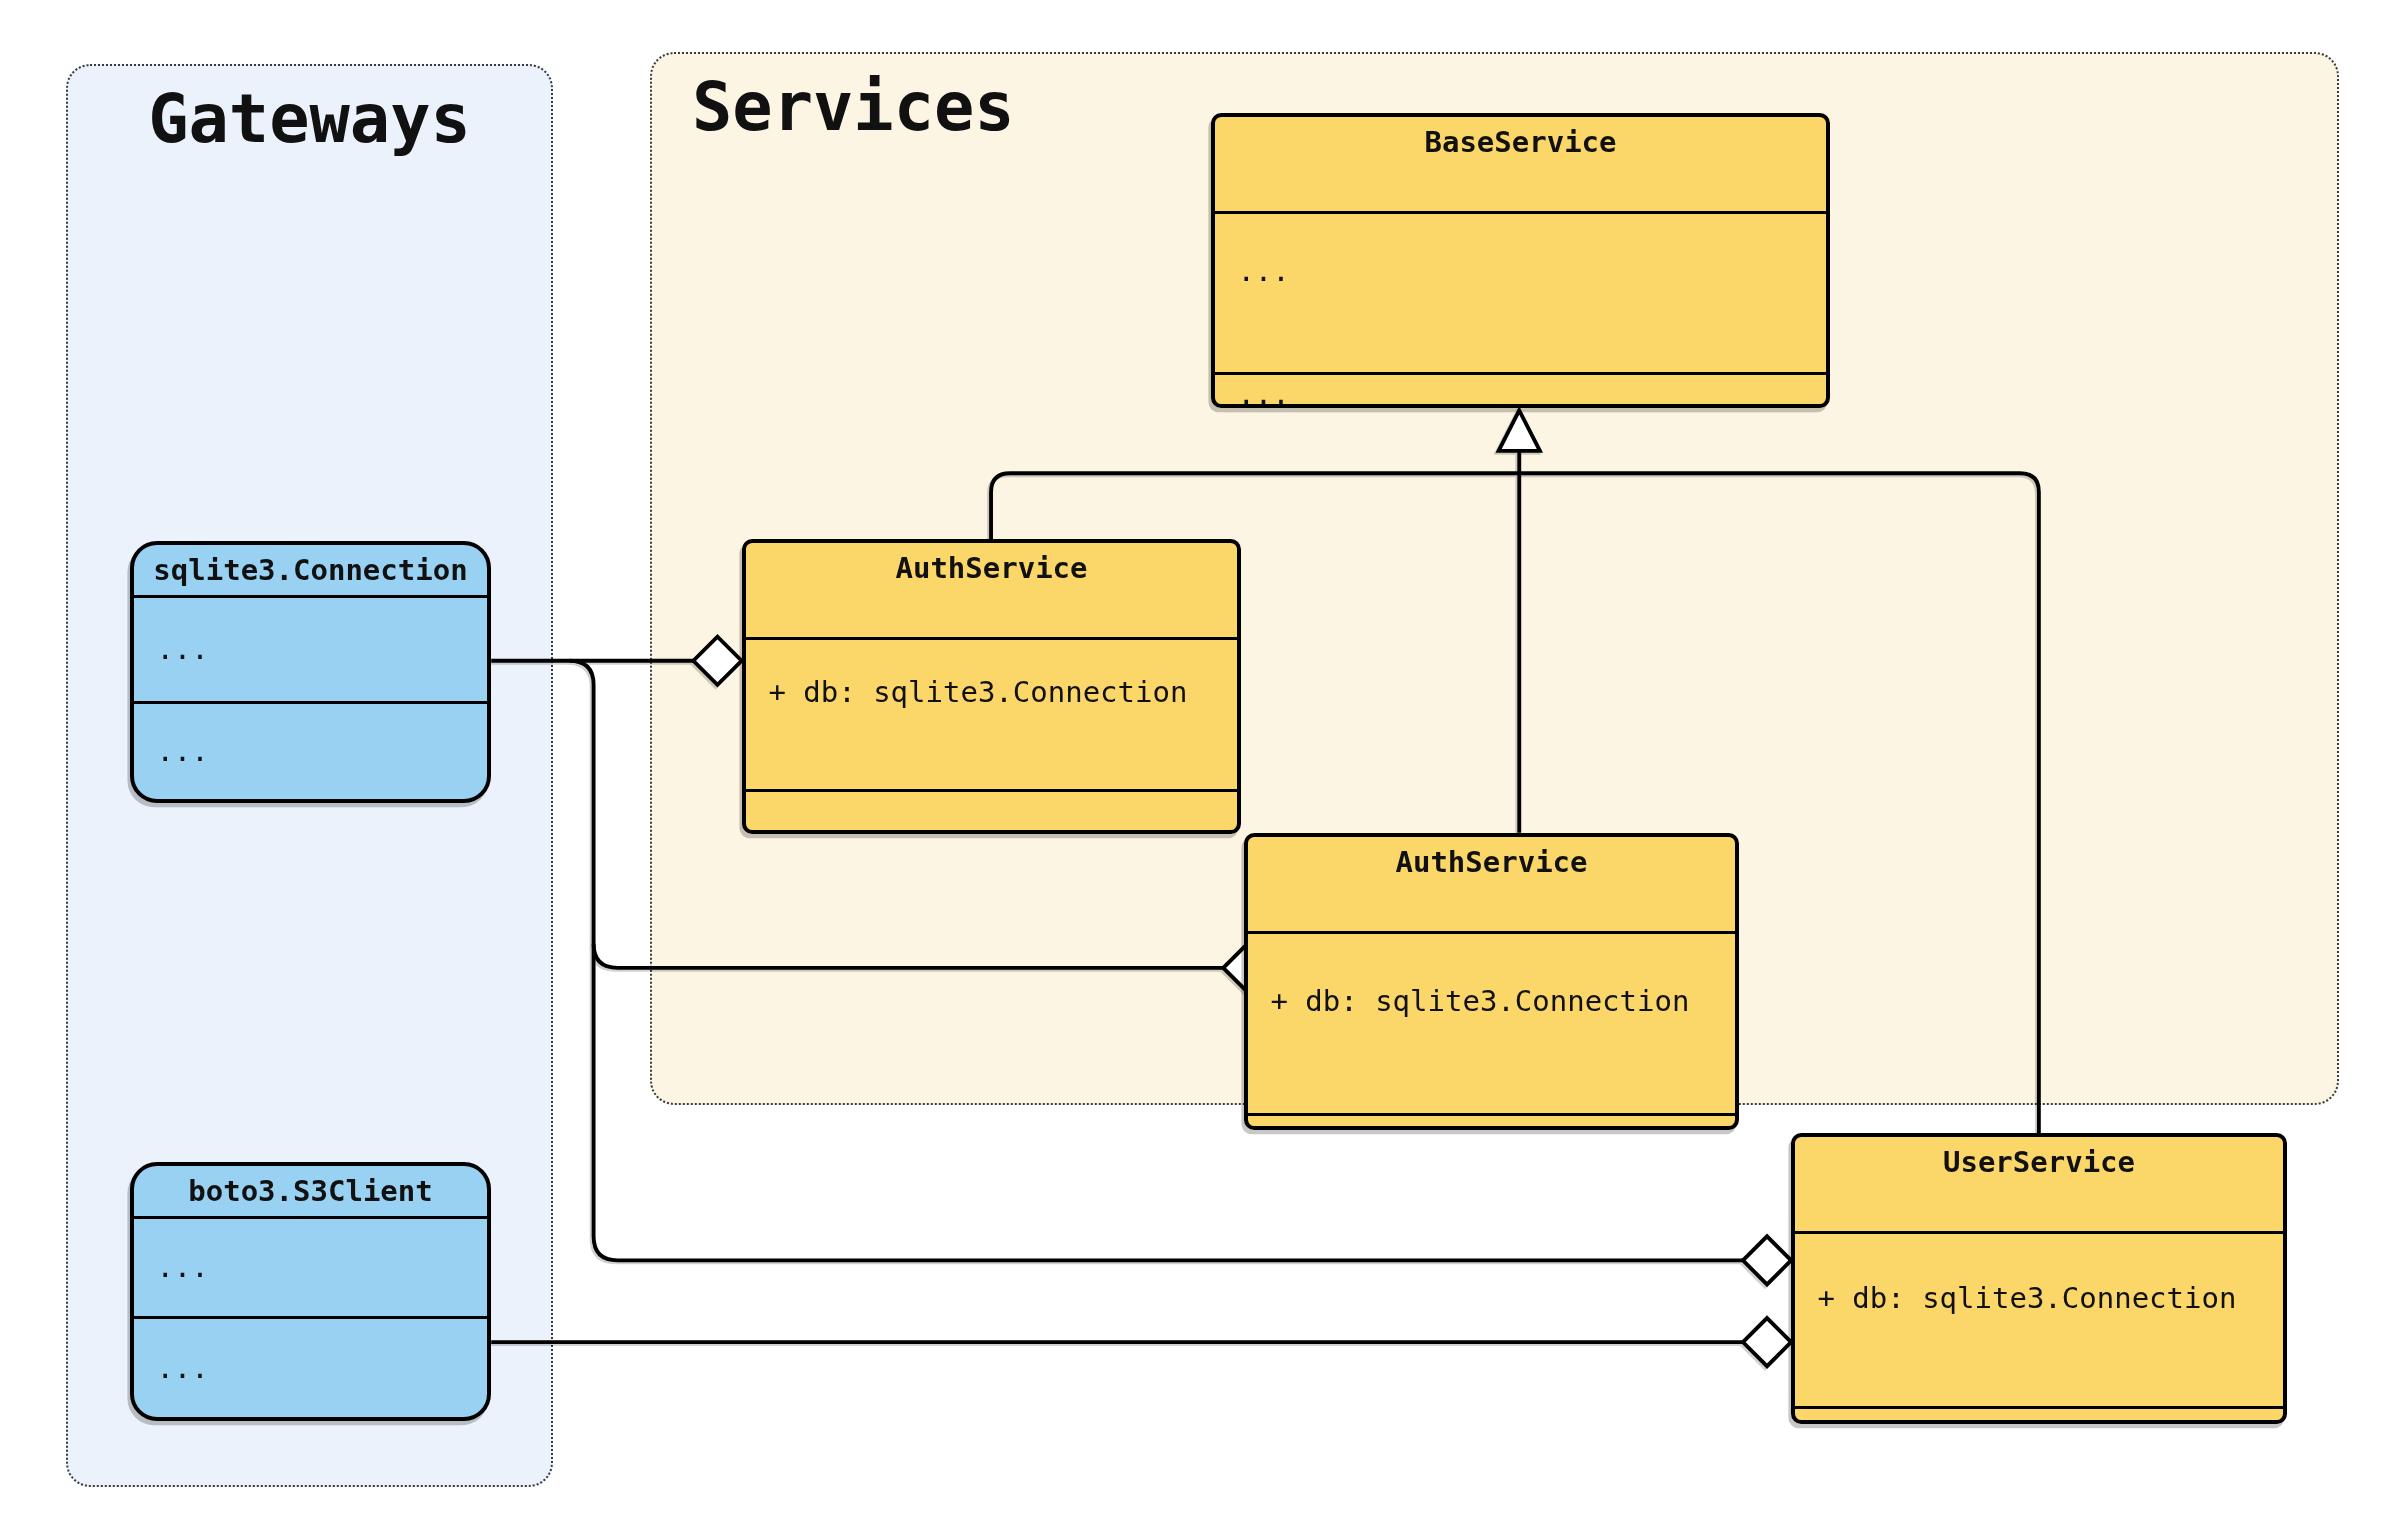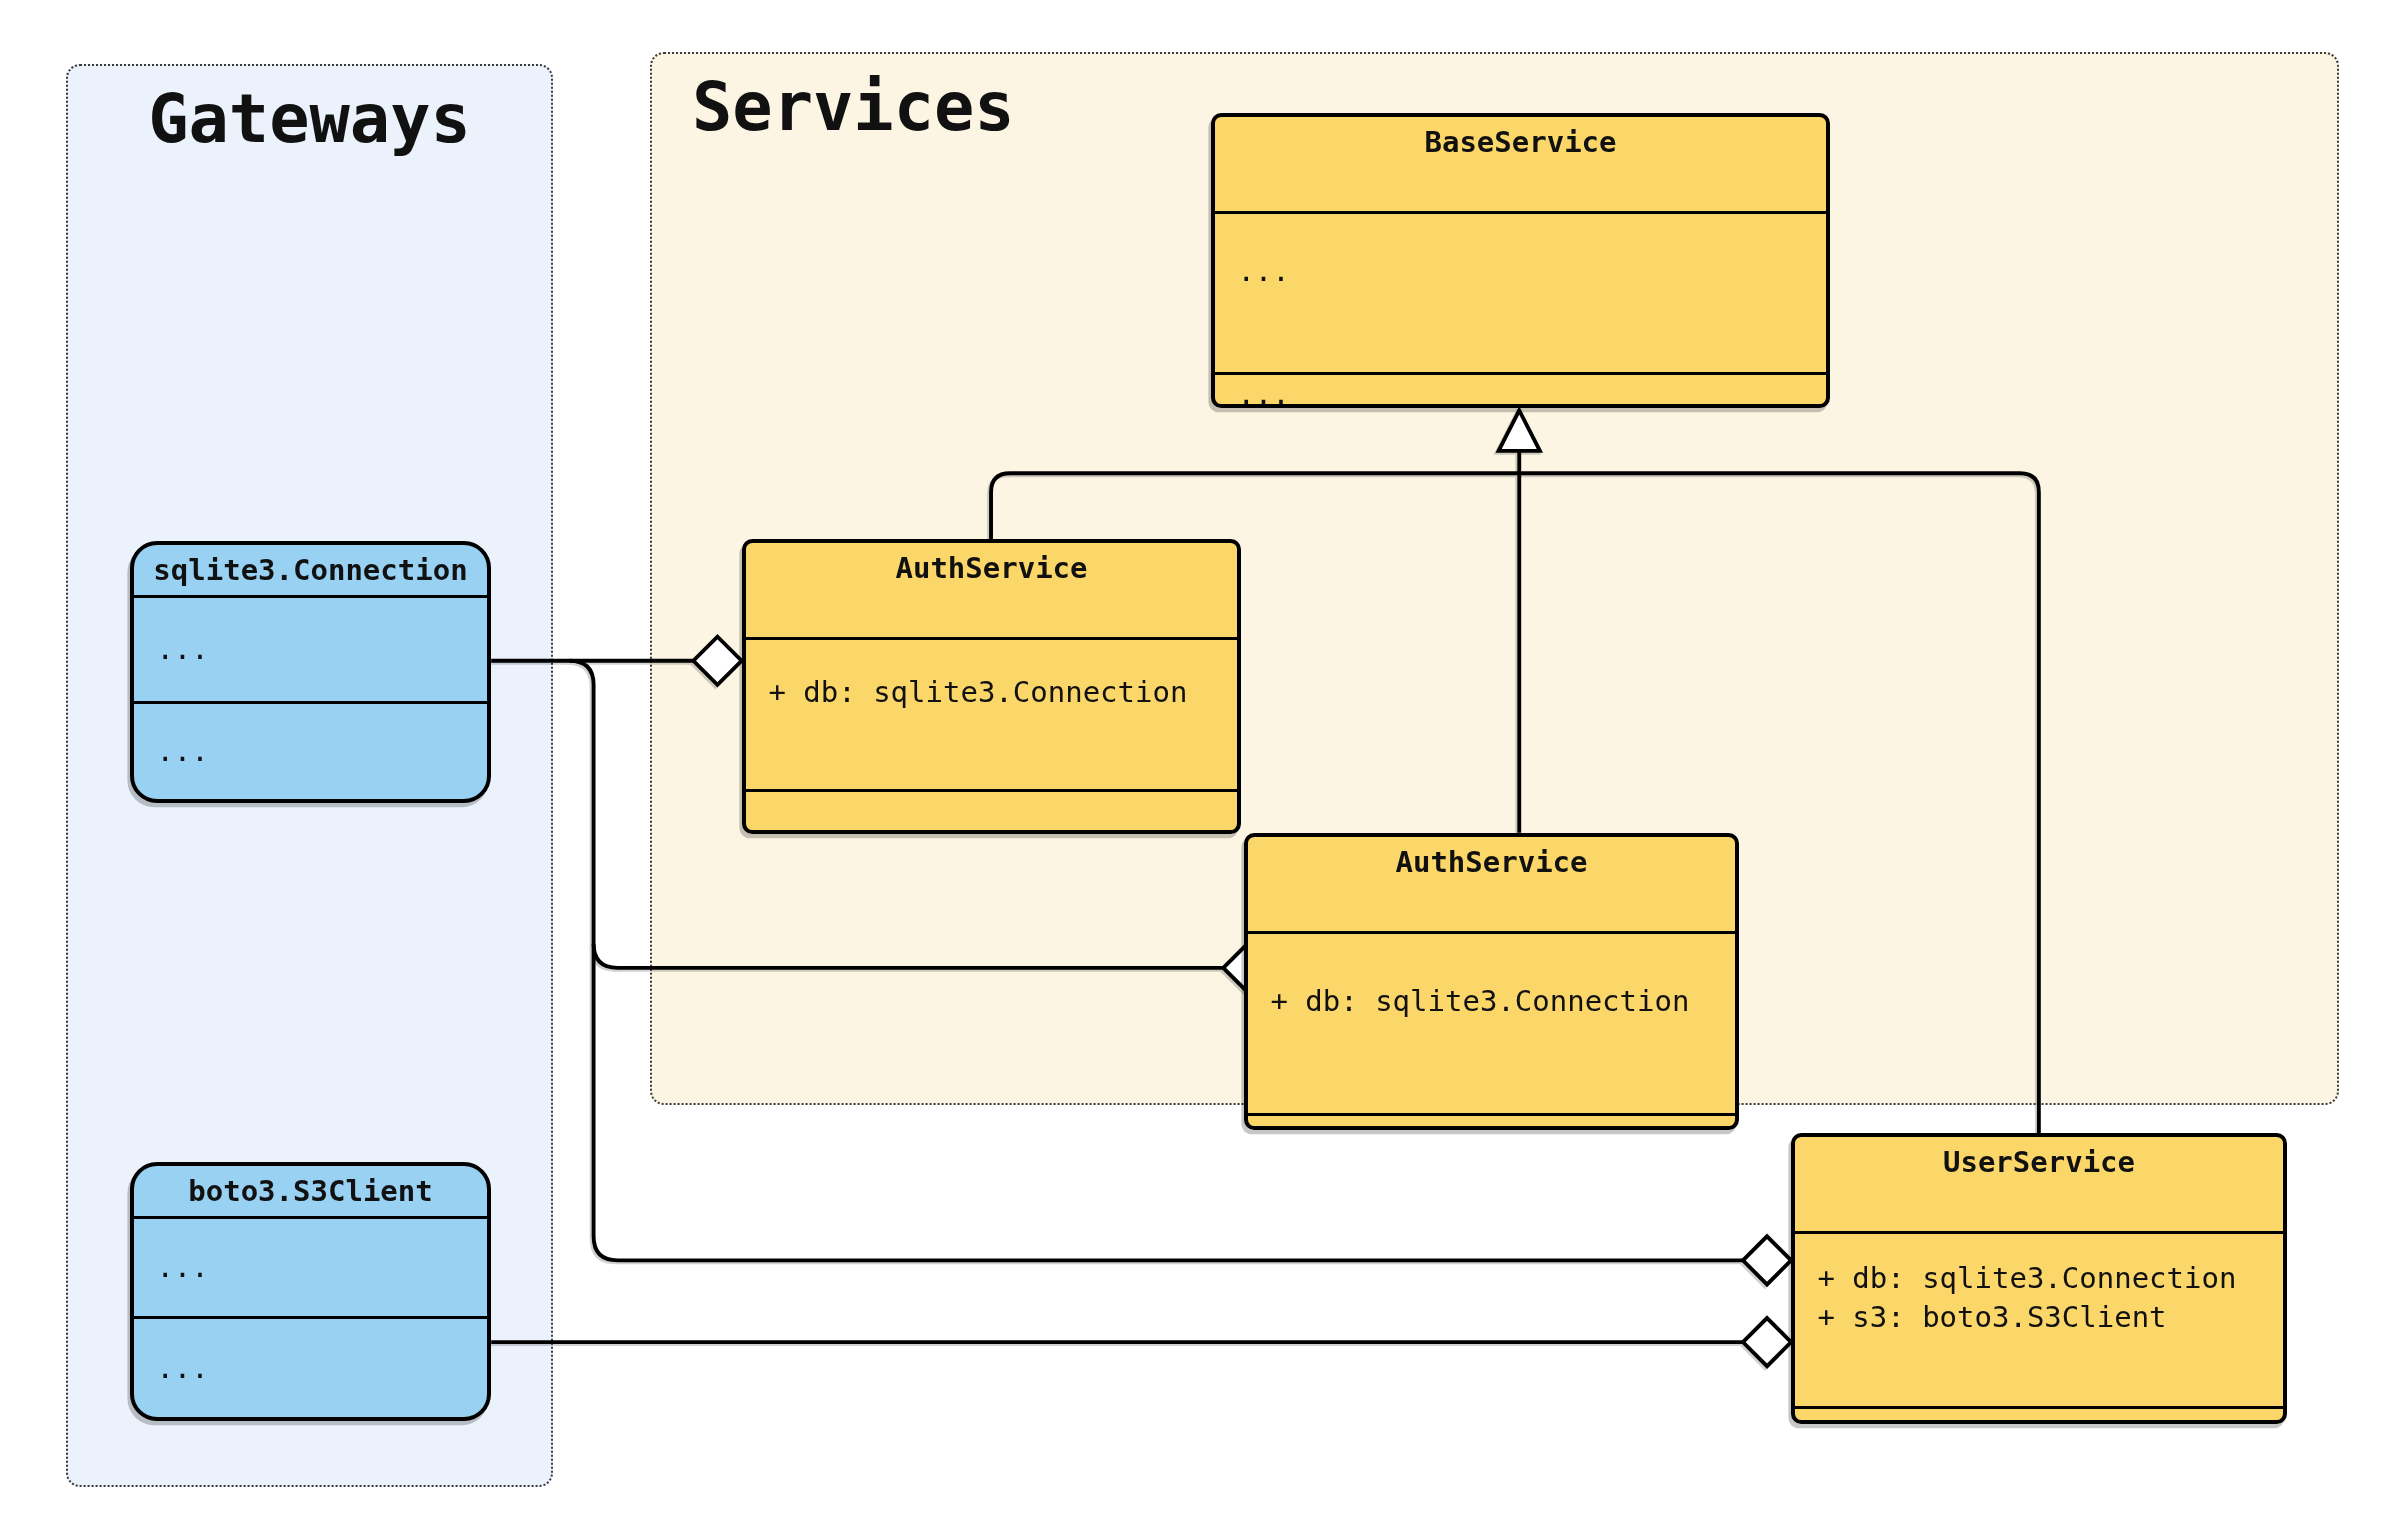--- a/index.html
+++ b/index.html
@@ -1,21 +1,21 @@
 <!DOCTYPE html>
 <html style="font-size:13.8px"><head>
 <meta charset="utf-8">
 <style>
   html,body{margin:0;padding:0;background:#ffffff;}
   .canvas{
     position:relative;width:2389px;height:1534px;background:#ffffff;overflow:hidden;
     font-family:"DejaVu Sans Mono","Liberation Mono",monospace;color:#111;
   }
   
-  .panel{position:absolute;border:2.6px dotted #3a3a3a;border-radius:14px;box-sizing:border-box;}
+  .panel{position:absolute;border:2.6px dotted #3a3a3a;border-radius:24px;box-sizing:border-box;}
   .panel.gateways{left:66px;top:64px;width:487px;height:1423px;background:#EBF2FB;}
   .panel.services{left:650px;top:52px;width:1689px;height:1053px;background:#FCF5E3;}
   .panel-title{font-weight:bold;font-size:67px;line-height:83px;padding-top:12px;white-space:nowrap;}
   .panel.gateways .panel-title{text-align:center;}
   .panel.services .panel-title{text-align:left;padding-left:40px;}
   
   .connectors{position:absolute;left:0;top:0;z-index:2;
     filter:drop-shadow(-1.7px 2.6px 0 rgba(0,0,0,0.18));}
   .connectors path{fill:none;stroke:#000;stroke-width:4.5;}
   .connectors polygon{fill:#ffffff;stroke:#000;stroke-width:4.5;stroke-linejoin:miter;}
@@ -87,21 +87,20 @@
     </div>
     <div class="c-comp grow">
       <div class="c-row">...</div>
     </div>
   </div>
 
   <div class="class-box yellow" style="left:1791px;top:1133px;width:496px;height:291px">
     <div class="c-title">UserService</div>
     <div class="c-comp" style="flex:0 0 131px">
       <div class="c-row">+ db: sqlite3.Connection</div>
-      <div class="c-row">+ s3: boto3.S3Client</div>
     </div>
     <div class="c-comp grow">
       <div class="c-row">...</div>
     </div>
   </div>
 
   <div class="class-box blue" style="left:130px;top:541px;width:361px;height:262px">
     <div class="c-title">sqlite3.Connection</div>
     <div class="c-comp" style="flex:0 0 106px">
       <div class="c-row">...</div>

